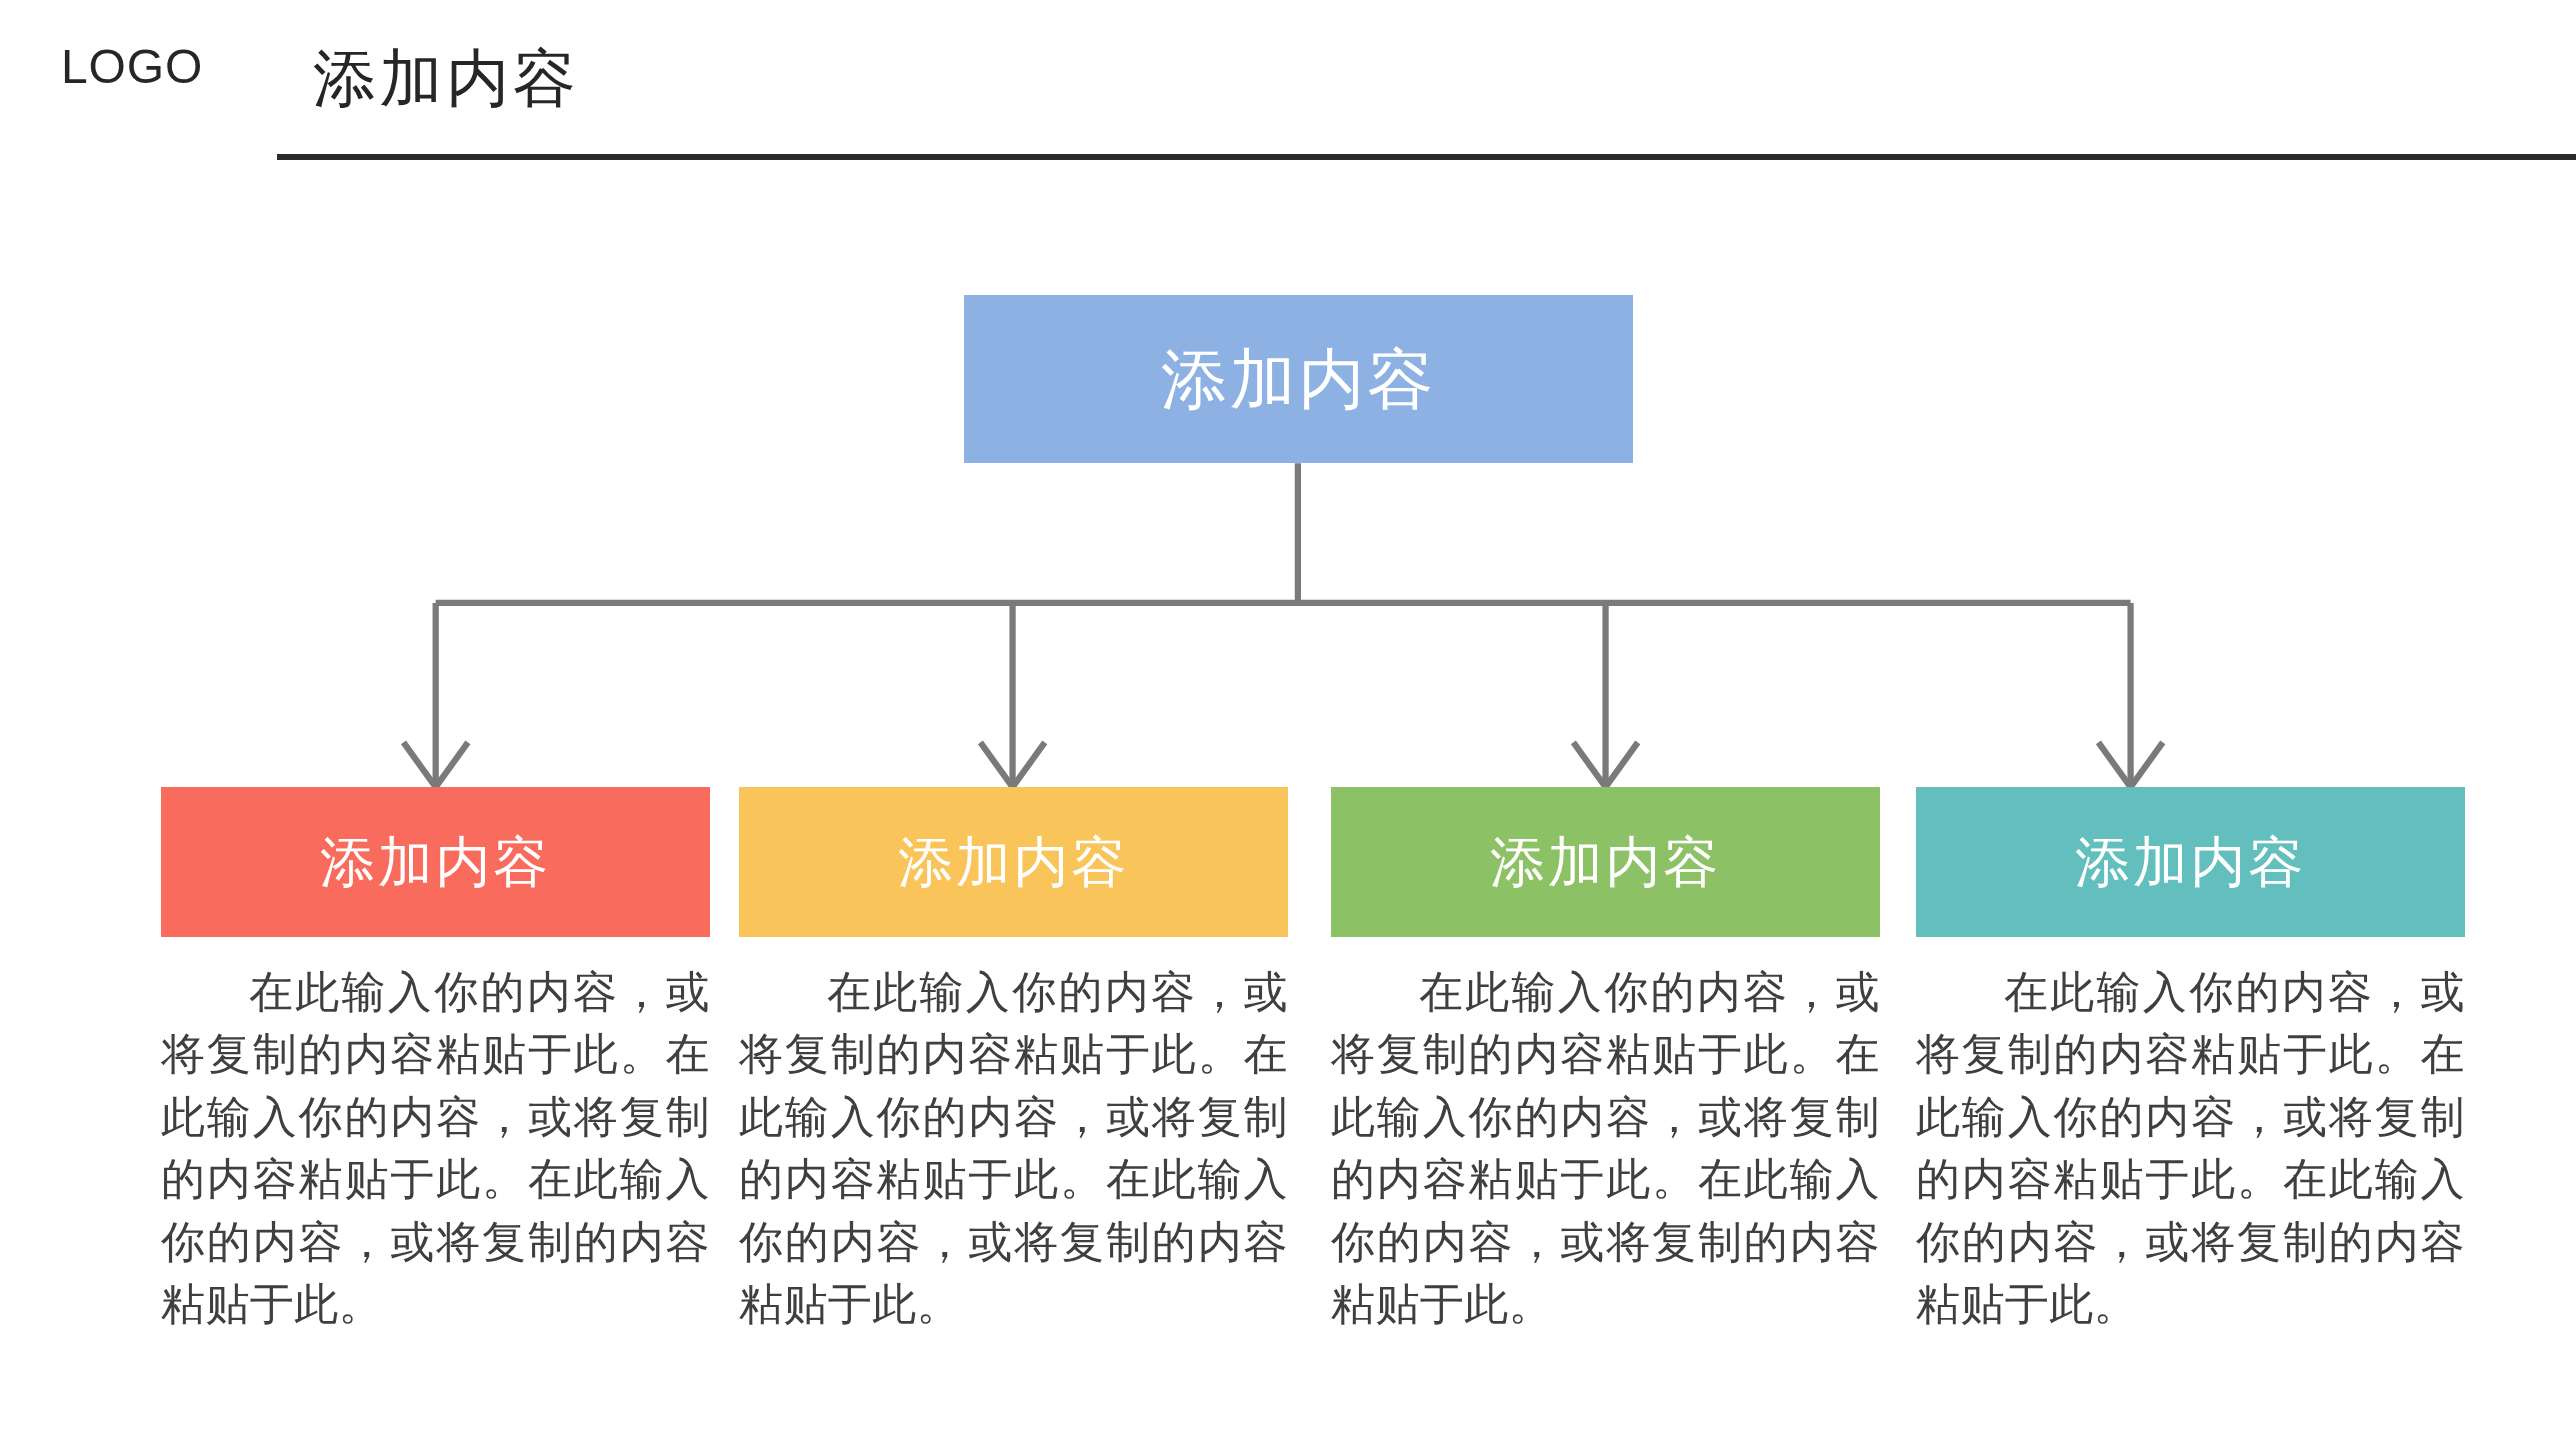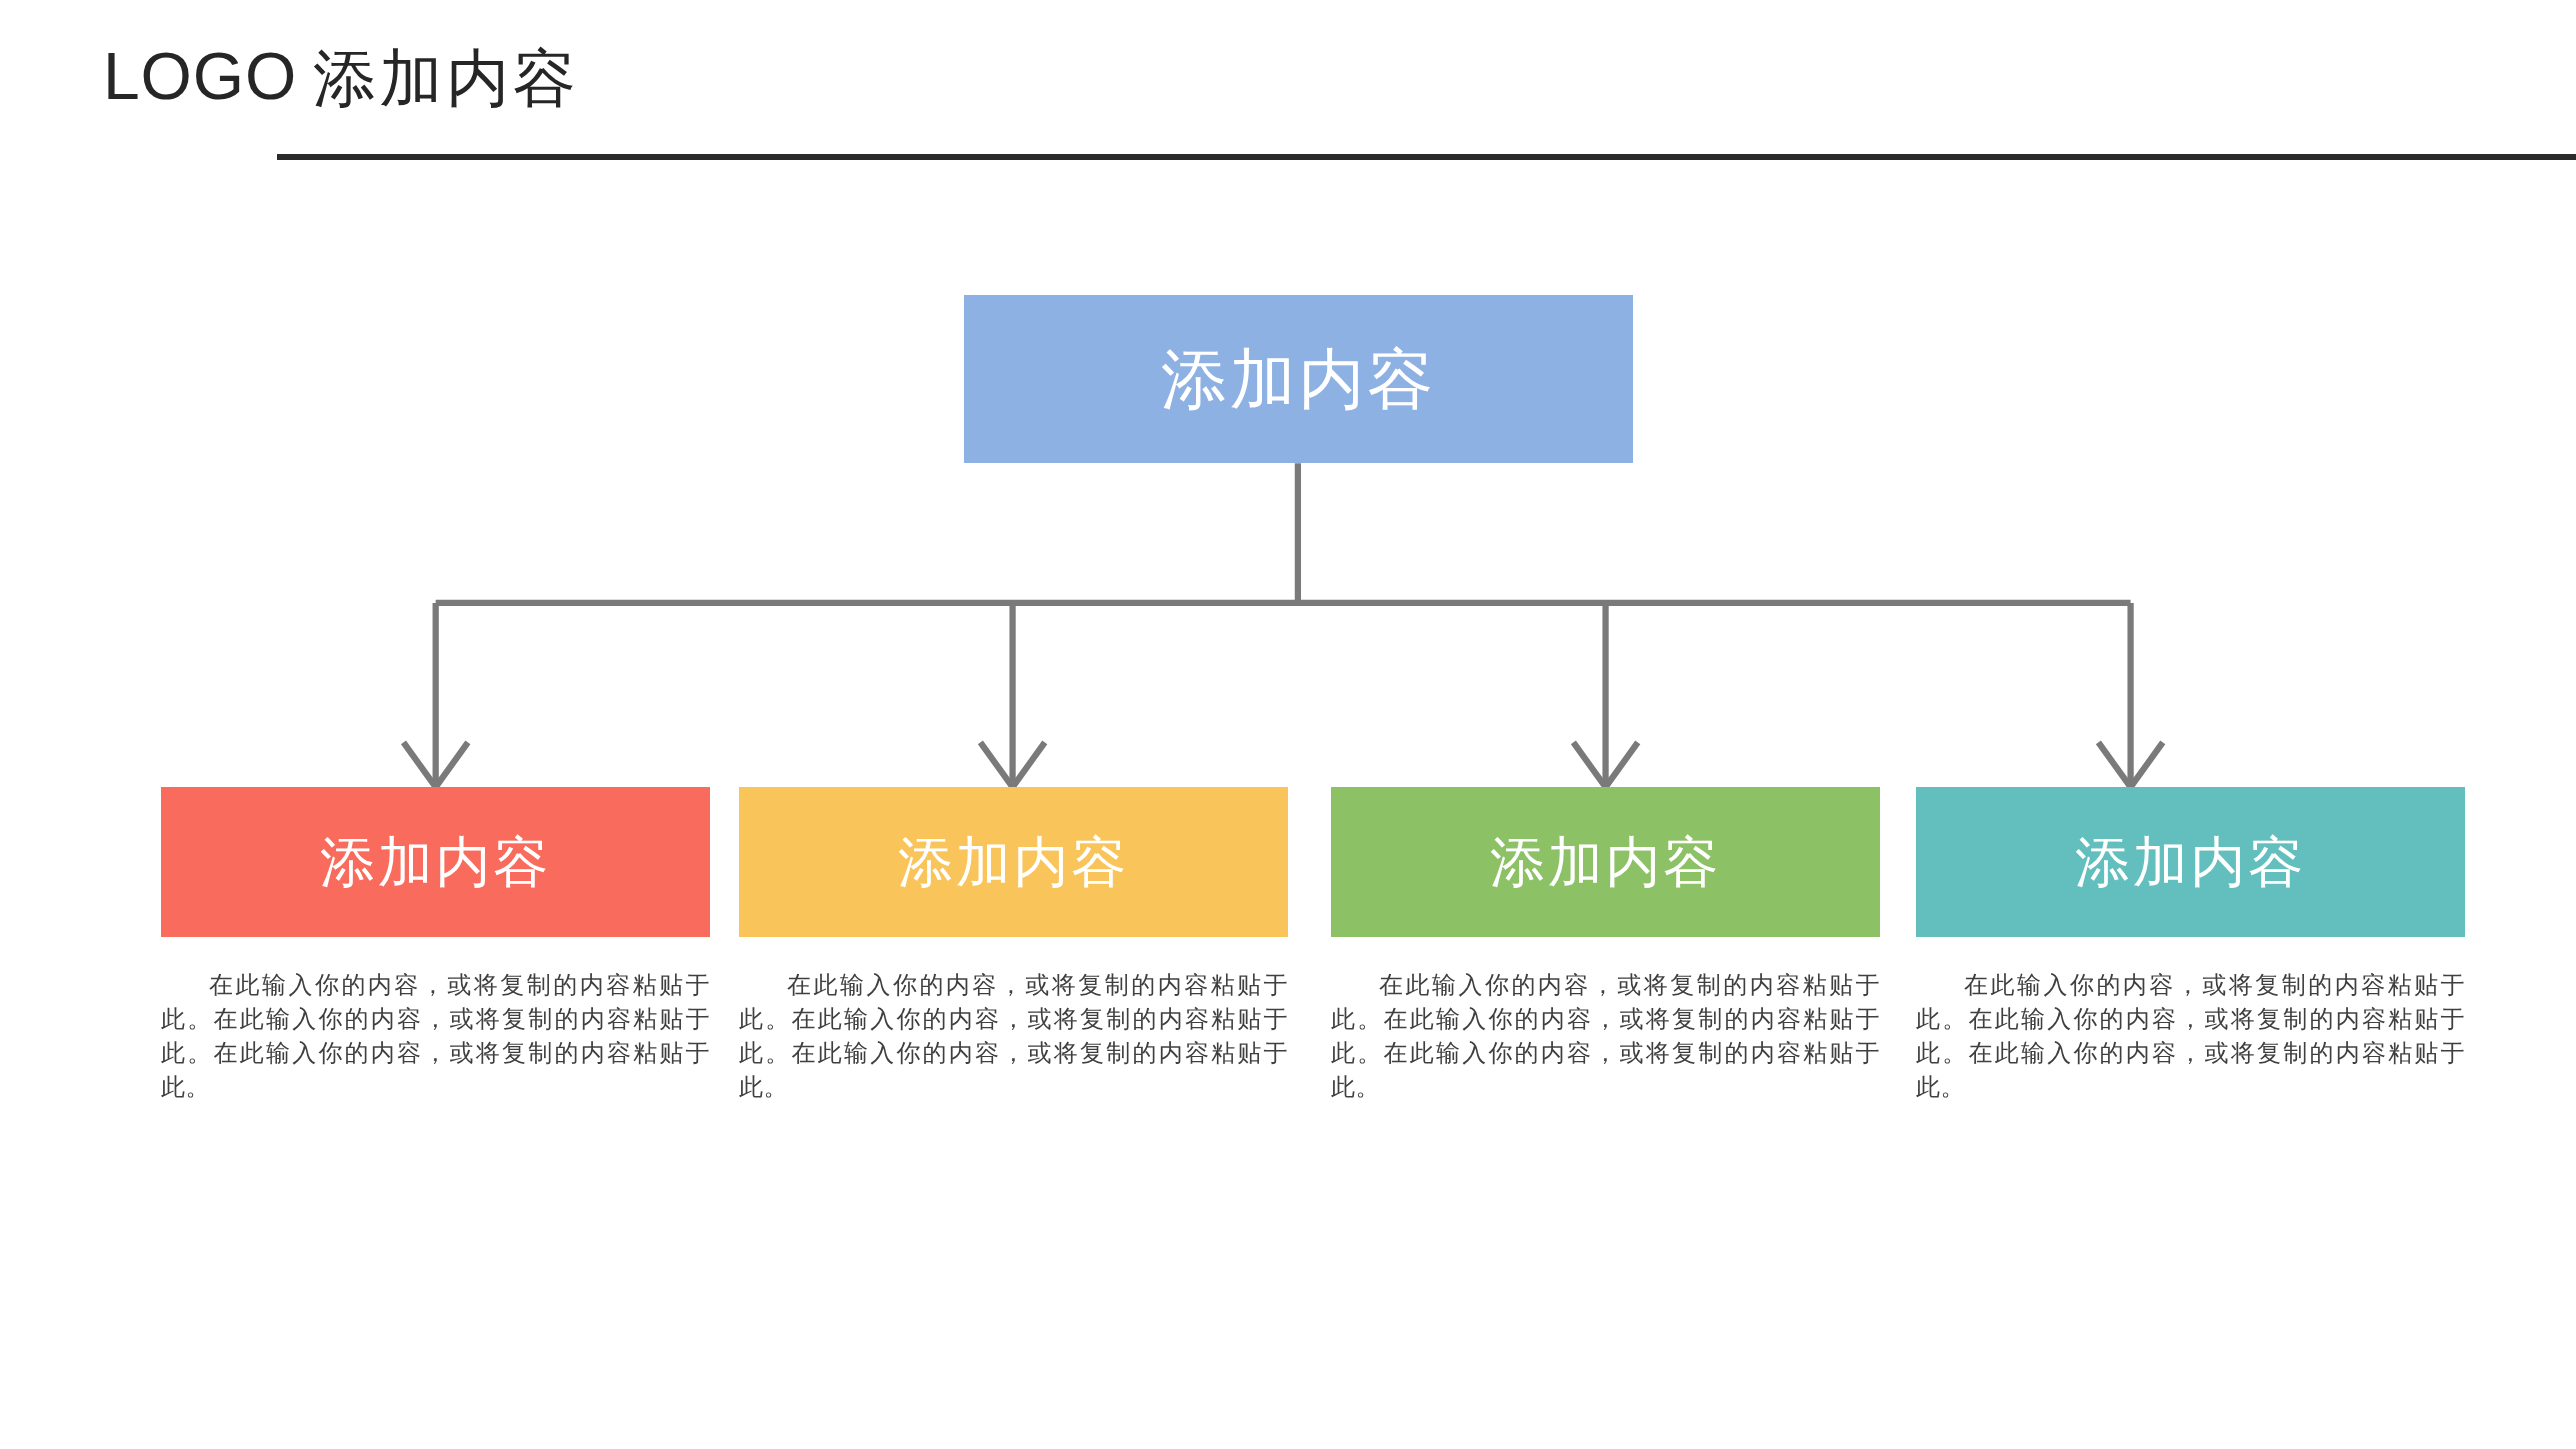--- a/index.html
+++ b/index.html
@@ -21,27 +21,26 @@
     position: absolute;
     left: 0;
     top: 0;
     width: 2576px;
     height: 170px;
   }
   .header-logo {
     position: absolute;
     left: 61px;
     top: 43px;
-    font-size: 66px;
+    font-size: 48px;
     line-height: 1;
     letter-spacing: 0.9px;
     color: #262626;
     font-weight: 400;
     white-space: nowrap;
-    margin-left: 42px;
   }
   .header-title {
     position: absolute;
     left: 313px;
     top: 47px;
     font-size: 63px;
     line-height: 1;
     letter-spacing: 3.6px;
     color: #262626;
     font-weight: 400;
@@ -114,23 +113,23 @@
   }
   .leaf-node .node-label {
     color: #ffffff;
     font-size: 55px;
     line-height: 1;
     letter-spacing: 2.7px;
     white-space: nowrap;
   }
 
   .leaf-body {
-    margin-top: 31px;
+    margin-top: 24px;
     width: 100%;
-    font-size: 24px;
+    font-size: 44px;
     line-height: 1.42;
     letter-spacing: 0.4px;
     color: #3f3f3f;
     text-align: justify;
     text-justify: inter-character;
     text-indent: 2em;
     box-sizing: border-box;
   }
 </style>
 </head>

